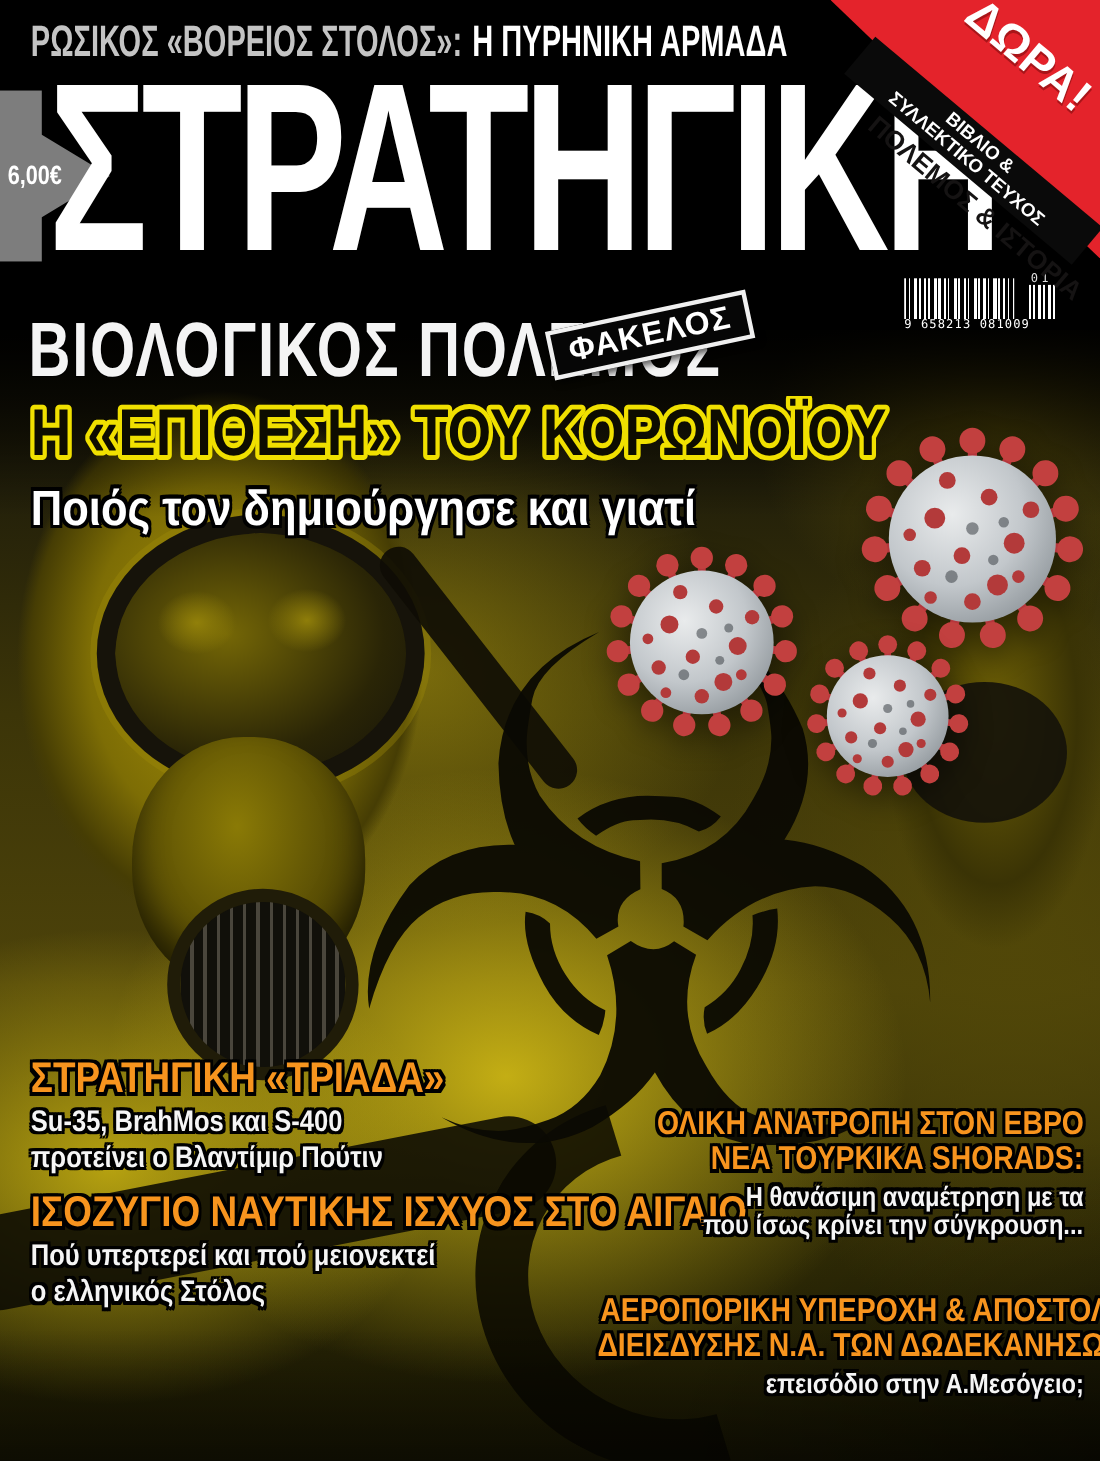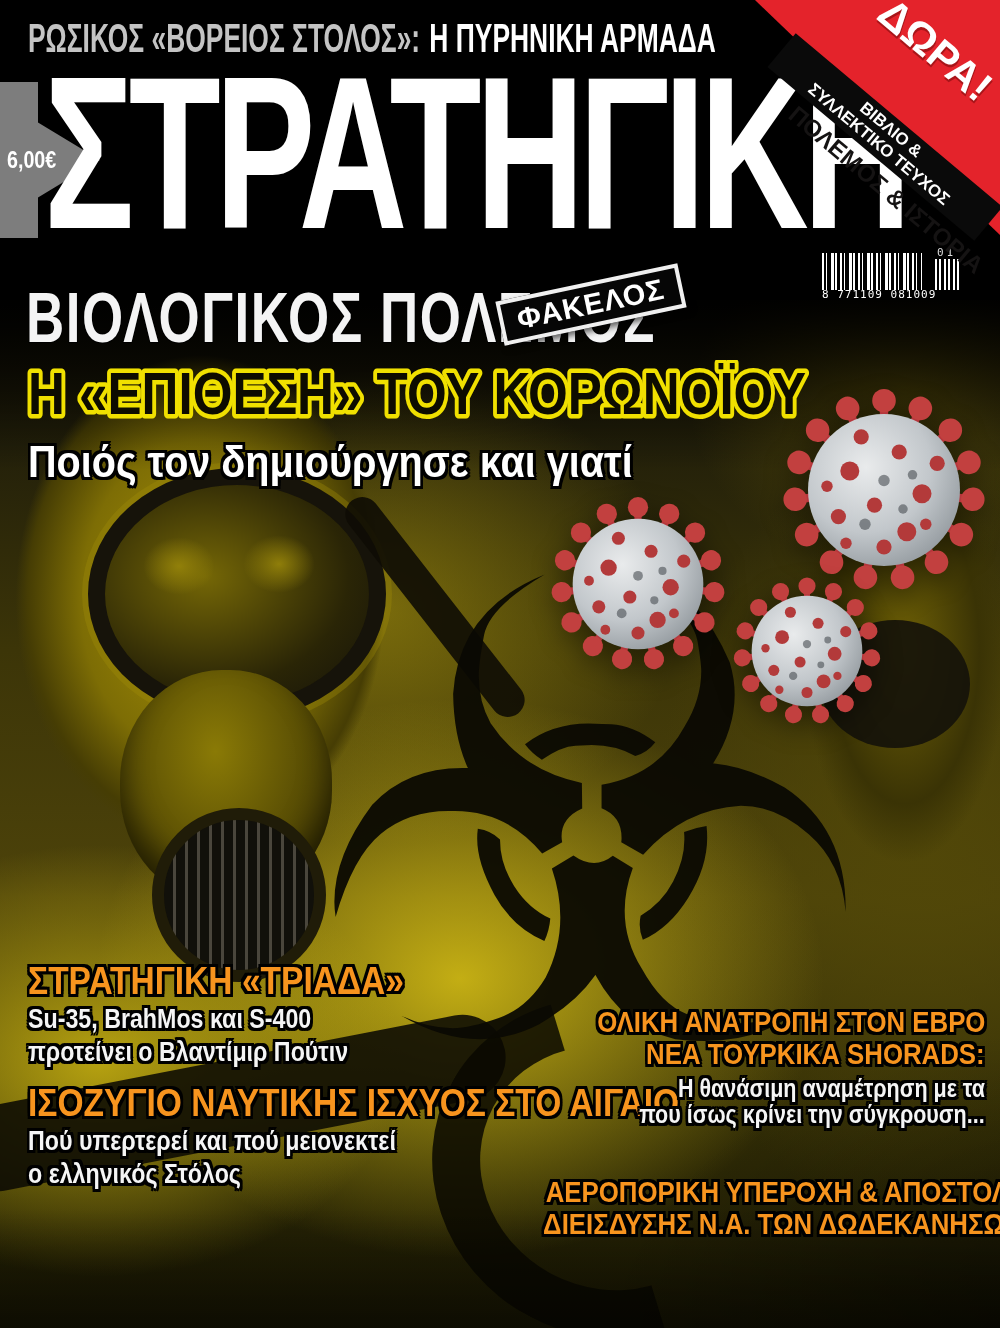--- a/index.html
+++ b/index.html
@@ -218,21 +218,21 @@
 
   <div class="price-tag">
     <div class="price">6,00€</div>
   </div>
   <div class="masthead">ΣΤΡΑΤΗΓΙΚΗ</div>
 
 
   <div class="barcode">
     <div class="bars-main"></div>
     <div class="bars-sup"></div>
-    <div class="bc-num">8 771109 081009</div>
+    <div class="bc-num">9 658213 081009</div>
     <div class="bc-sup">01</div>
   </div>
 
   <div class="corner">
     <div class="burst">ΔΩΡΑ!</div>
     <div class="gift-bar">
       <span class="ln">ΒΙΒΛΙΟ &amp;</span>
       <span class="ln">ΣΥΛΛΕΚΤΙΚΟ ΤΕΥΧΟΣ</span>
     </div>
     <div class="brand-line">ΠΟΛΕΜΟΣ &amp; ΙΣΤΟΡΙΑ</div>
@@ -271,15 +271,16 @@
     <span class="ln ln-t"><span class="sqr outl">ΝΕΑ ΤΟΥΡΚΙΚΑ SHORADS:</span></span>
     <div class="gap"></div>
     <span class="ln ln-b"><span class="sqr outl">Η θανάσιμη αναμέτρηση με τα</span></span>
     <span class="ln ln-b"><span class="sqr outl">που ίσως κρίνει την σύγκρουση...</span></span>
   </div>
 
   <div class="story rightcol" style="top:1176px">
     <span class="ln ln-t"><span class="sqr outl">ΑΕΡΟΠΟΡΙΚΗ ΥΠΕΡΟΧΗ &amp; ΑΠΟΣΤΟΛΕΣ</span></span>
     <span class="ln ln-t"><span class="sqr outl">ΔΙΕΙΣΔΥΣΗΣ Ν.Α. ΤΩΝ ΔΩΔΕΚΑΝΗΣΩΝ</span></span>
     <div class="gap"></div>
+    <span class="ln ln-b"><span class="sqr outl">επεισόδιο στην Α.Μεσόγειο;</span></span>
   </div>
 
 </div>
 
 </body></html>

